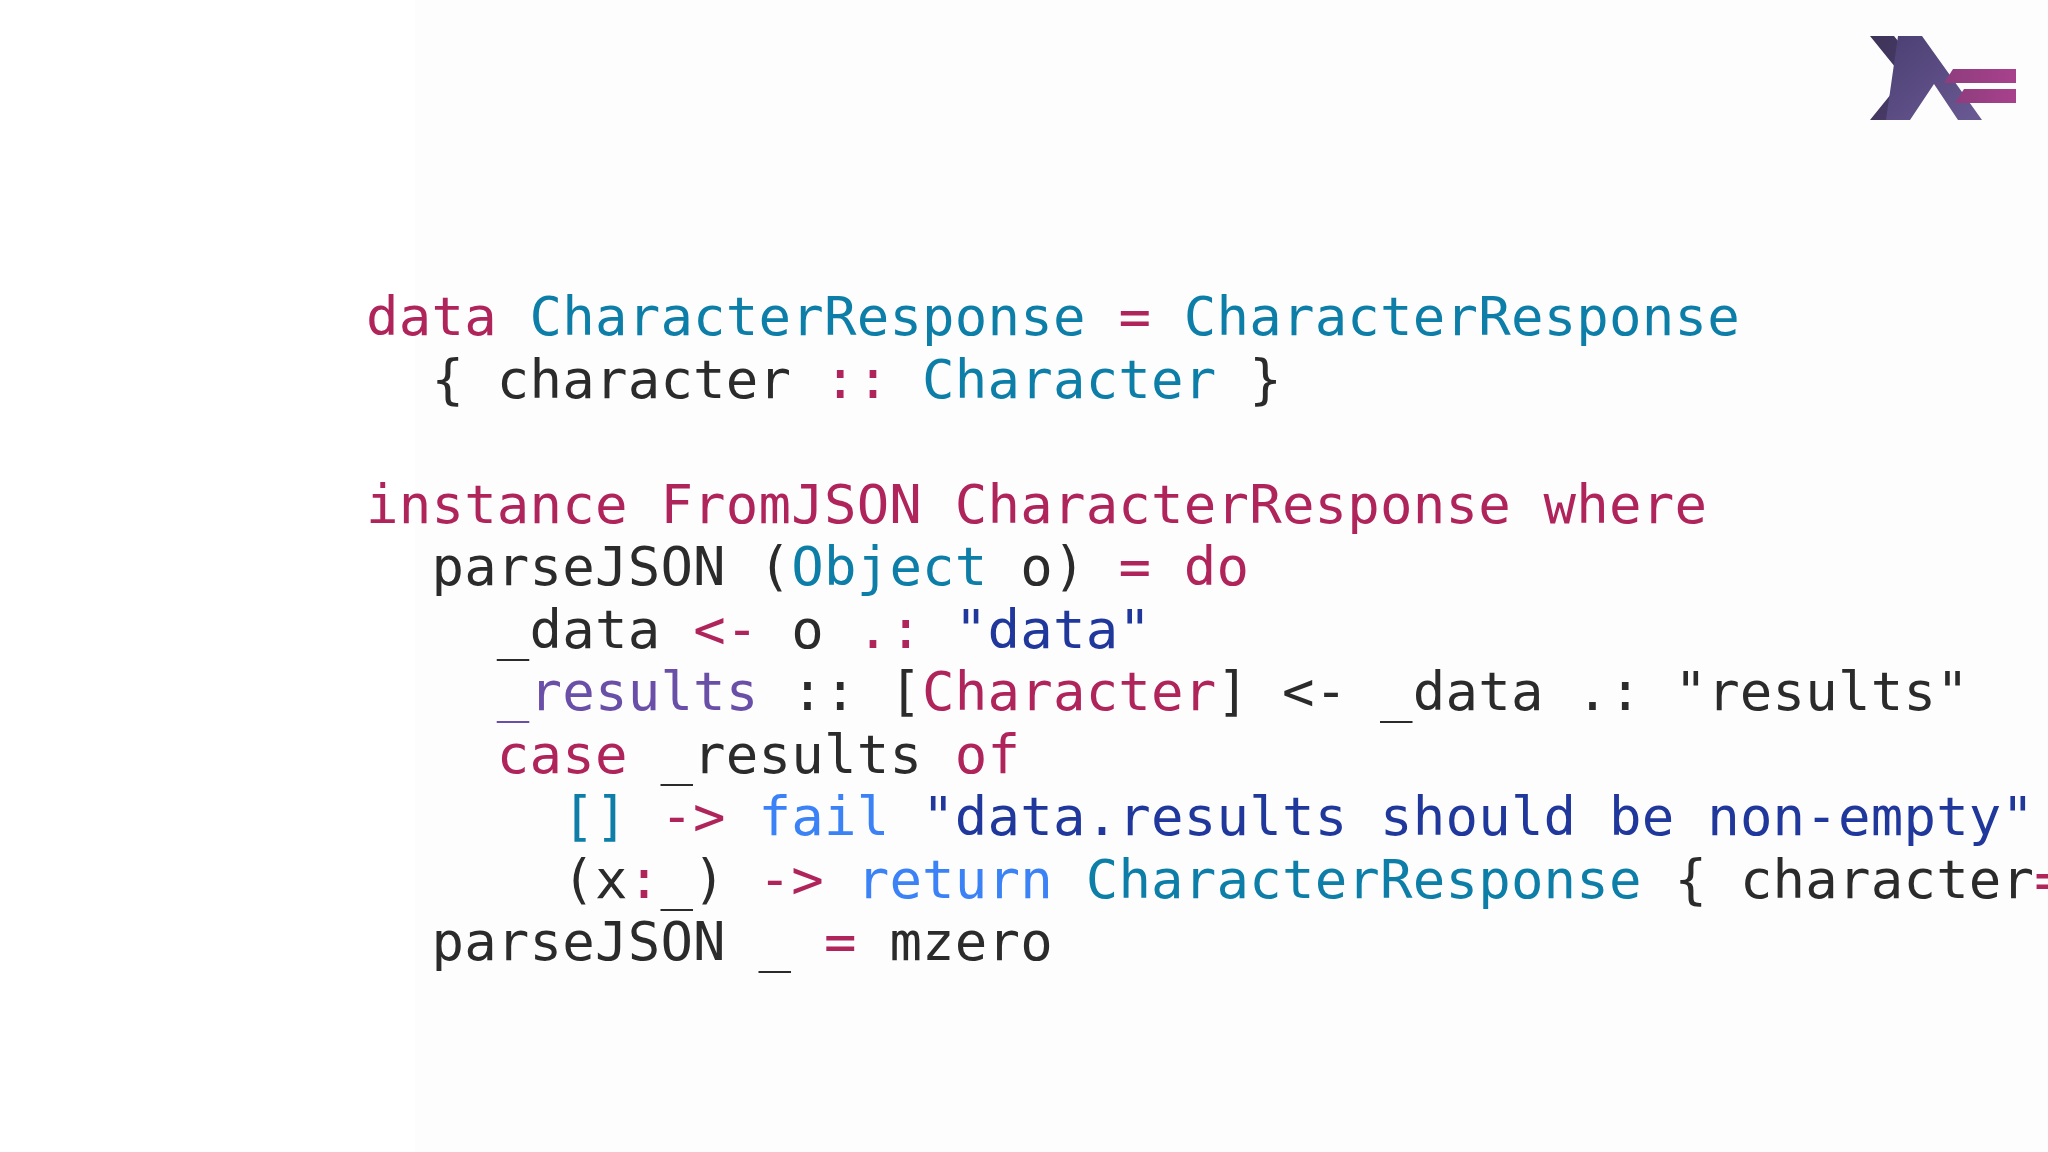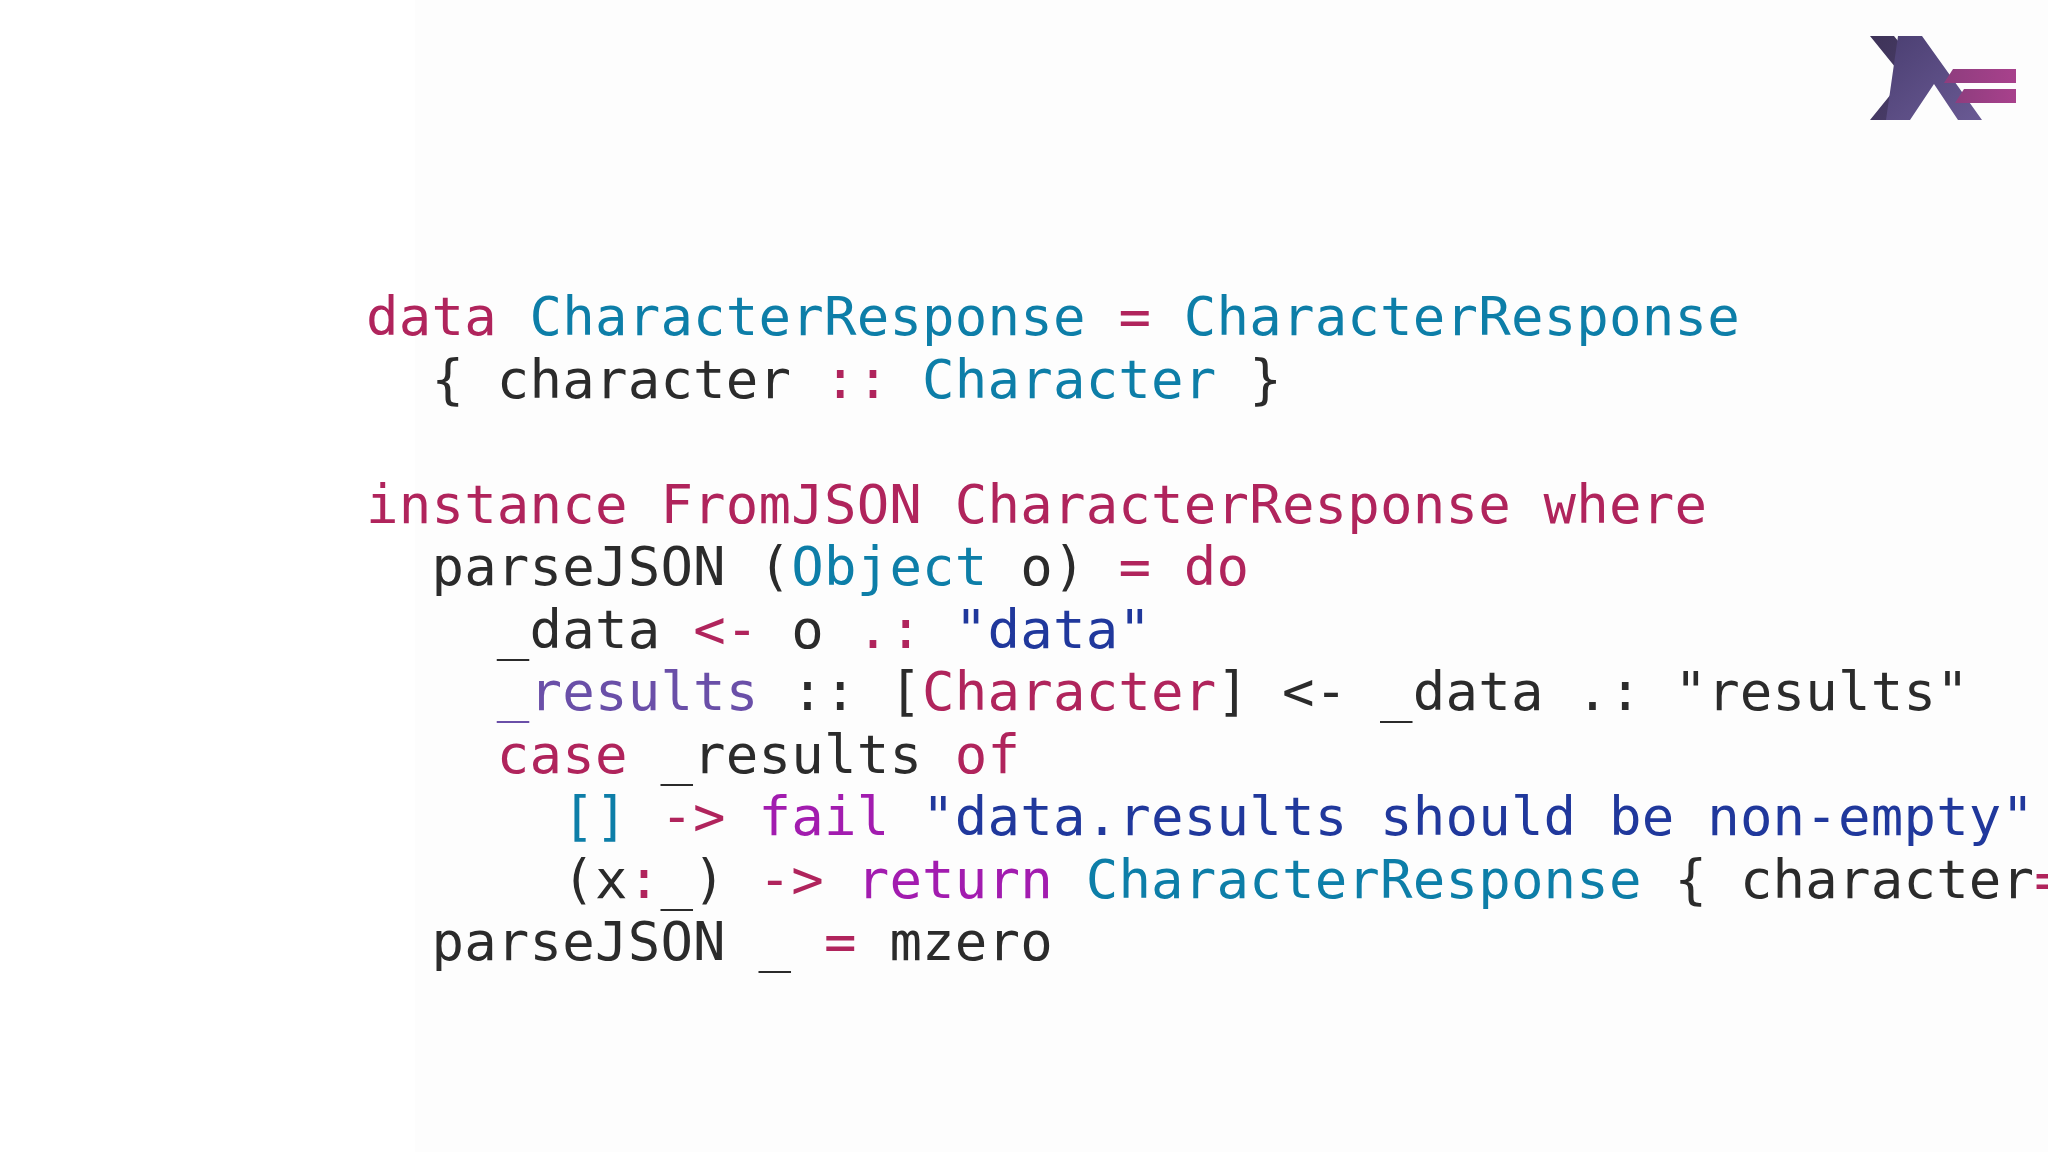--- a/index.html
+++ b/index.html
@@ -57,21 +57,21 @@
     white-space: pre;
   }
   .code-line.blank { color: transparent; }
 
   
   .tok-kw      { color: #b0245c; }   
   .tok-type    { color: #0d7ea8; }   
   .tok-type2   { color: #b0245c; }   
   .tok-op      { color: #b0245c; }   
   .tok-str     { color: #20389c; }   
-  .tok-fn      { color: #a21caf; }   
+  .tok-fn      { color: #3b82f6; }   
   .tok-var     { color: #2b2b2b; }   
   .tok-varhl   { color: #6a4fa8; }   
   .tok-punct   { color: #2b2b2b; }   
   .tok-brkt    { color: #0d7ea8; }   
 </style>
 </head>
 <body>
 
 <div id="slide">
 

